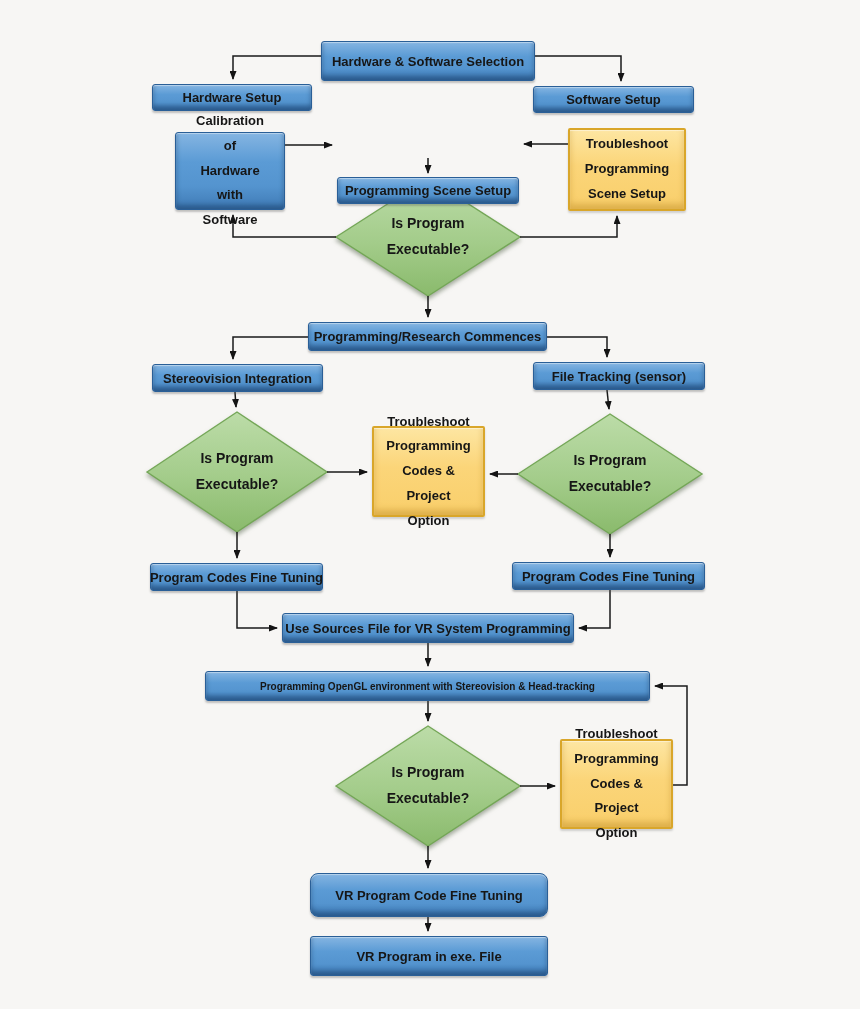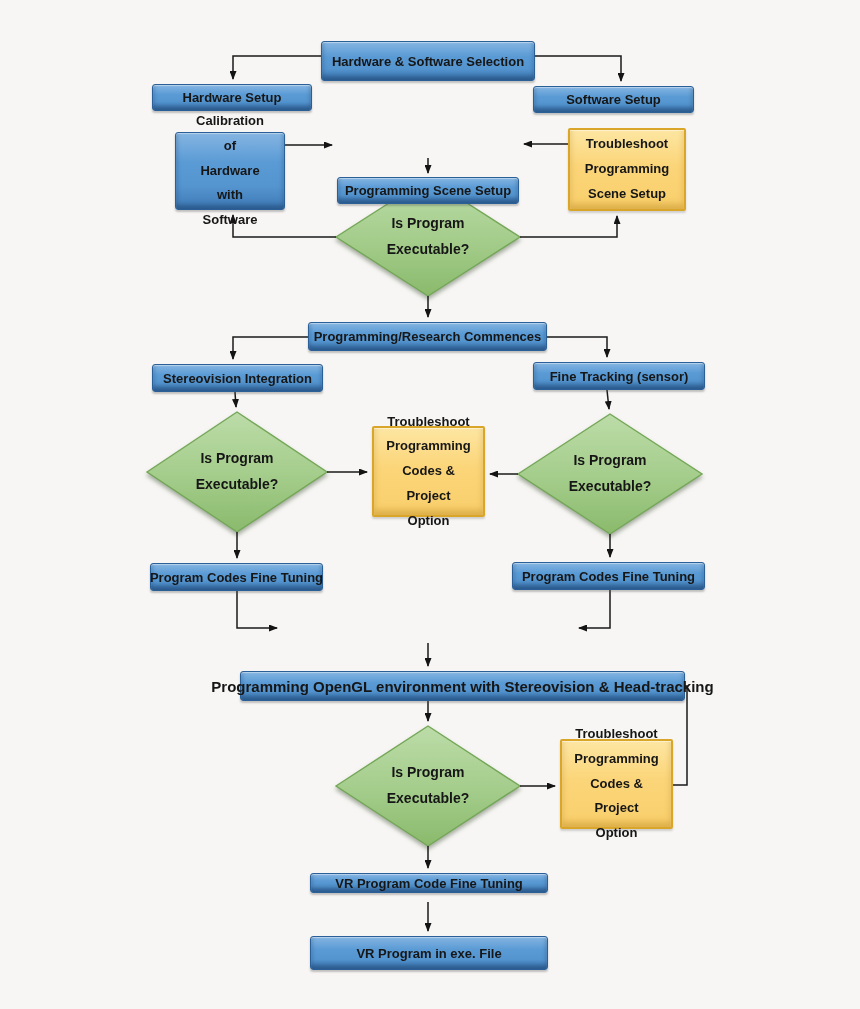--- a/index.html
+++ b/index.html
@@ -21,21 +21,21 @@
   .process {
     background: linear-gradient(180deg, #85b5e2 0%, #5b9bd5 38%, #5494cf 70%, #3f7ab5 100%);
     border: 1px solid #2a5f97;
     border-radius: 3px;
     box-shadow: 0 2px 2px rgba(90,90,90,.35),
                 inset 0 1px 1px rgba(255,255,255,.45),
                 inset 0 -4px 5px rgba(22,58,100,.5);
     white-space: nowrap;
   }
   .process.multiline { white-space: normal; line-height: 1.9; padding: 20px; }
-  .process.small { font-size: 15px; margin-left: 35px; }
+  .process.small { font-size: 10px; }
   .trouble {
     background: linear-gradient(180deg, #fde6a2 0%, #fbd579 45%, #f9cf6b 100%);
     border: 2px solid #d9a62a;
     border-radius: 2px;
     box-shadow: 0 2px 2px rgba(120,120,120,.3),
                 inset 0 1px 1px rgba(255,255,255,.5),
                 inset 0 -5px 6px rgba(170,115,15,.35);
     line-height: 1.9;
     padding: 12px;
   }
@@ -109,36 +109,37 @@
   <div class="node process multiline" style="left:175px; top:132px; width:110px; height:78px;">Calibration of Hardware with Software</div>
 
   <div class="node process" style="left:337px; top:131px; width:182px; height:27px;margin-top:46px;">Programming Scene Setup</div>
 
   <div class="node trouble" style="left:568px; top:128px; width:118px; height:83px;">Troubleshoot Programming Scene Setup</div>
 
   <div class="node process" style="left:308px; top:322px; width:239px; height:29px;">Programming/Research Commences</div>
 
   <div class="node process" style="left:152px; top:364px; width:171px; height:28px;">Stereovision Integration</div>
 
-  <div class="node process" style="left:533px; top:362px; width:172px; height:28px;">Fine Tracking (sensor)</div>
+  <div class="node process" style="left:533px; top:362px; width:172px; height:28px;">File Tracking (sensor)</div>
 
   <div class="node trouble" style="left:372px; top:426px; width:113px; height:91px;">Troubleshoot Programming Codes &amp; Project Option</div>
 
   <div class="node process" style="left:150px; top:563px; width:173px; height:28px;">Program Codes Fine Tuning</div>
 
   <div class="node process" style="left:512px; top:562px; width:193px; height:28px;">Program Codes Fine Tuning</div>
 
+  <div class="node process" style="left:282px; top:613px; width:292px; height:30px;">Use Sources File for VR System Programming</div>
 
   <div class="node process small" style="left:205px; top:671px; width:445px; height:30px;">Programming OpenGL environment with Stereovision &amp; Head-tracking</div>
 
   <div class="node trouble" style="left:560px; top:739px; width:113px; height:90px;">Troubleshoot Programming Codes &amp; Project Option</div>
 
-  <div class="node process" style="left:310px; top:873px; width:238px; height:20px;">VR Program Code Fine Tuning</div>
+  <div class="node process" style="left:310px; top:873px; width:238px; height:44px;border-radius:8px;">VR Program Code Fine Tuning</div>
 
-  <div class="node process" style="left:310px; top:936px; width:238px; height:34px;">VR Program in exe. File</div>
+  <div class="node process" style="left:310px; top:936px; width:238px; height:40px;">VR Program in exe. File</div>
 
   <div class="decision-label" style="left:363px; top:209px;">Is Program Executable?</div>
 
   <div class="decision-label" style="left:172px; top:444px;">Is Program Executable?</div>
 
   <div class="decision-label" style="left:545px; top:446px;">Is Program Executable?</div>
 
   <div class="decision-label" style="left:363px; top:758px;">Is Program Executable?</div>
 
 </div>

